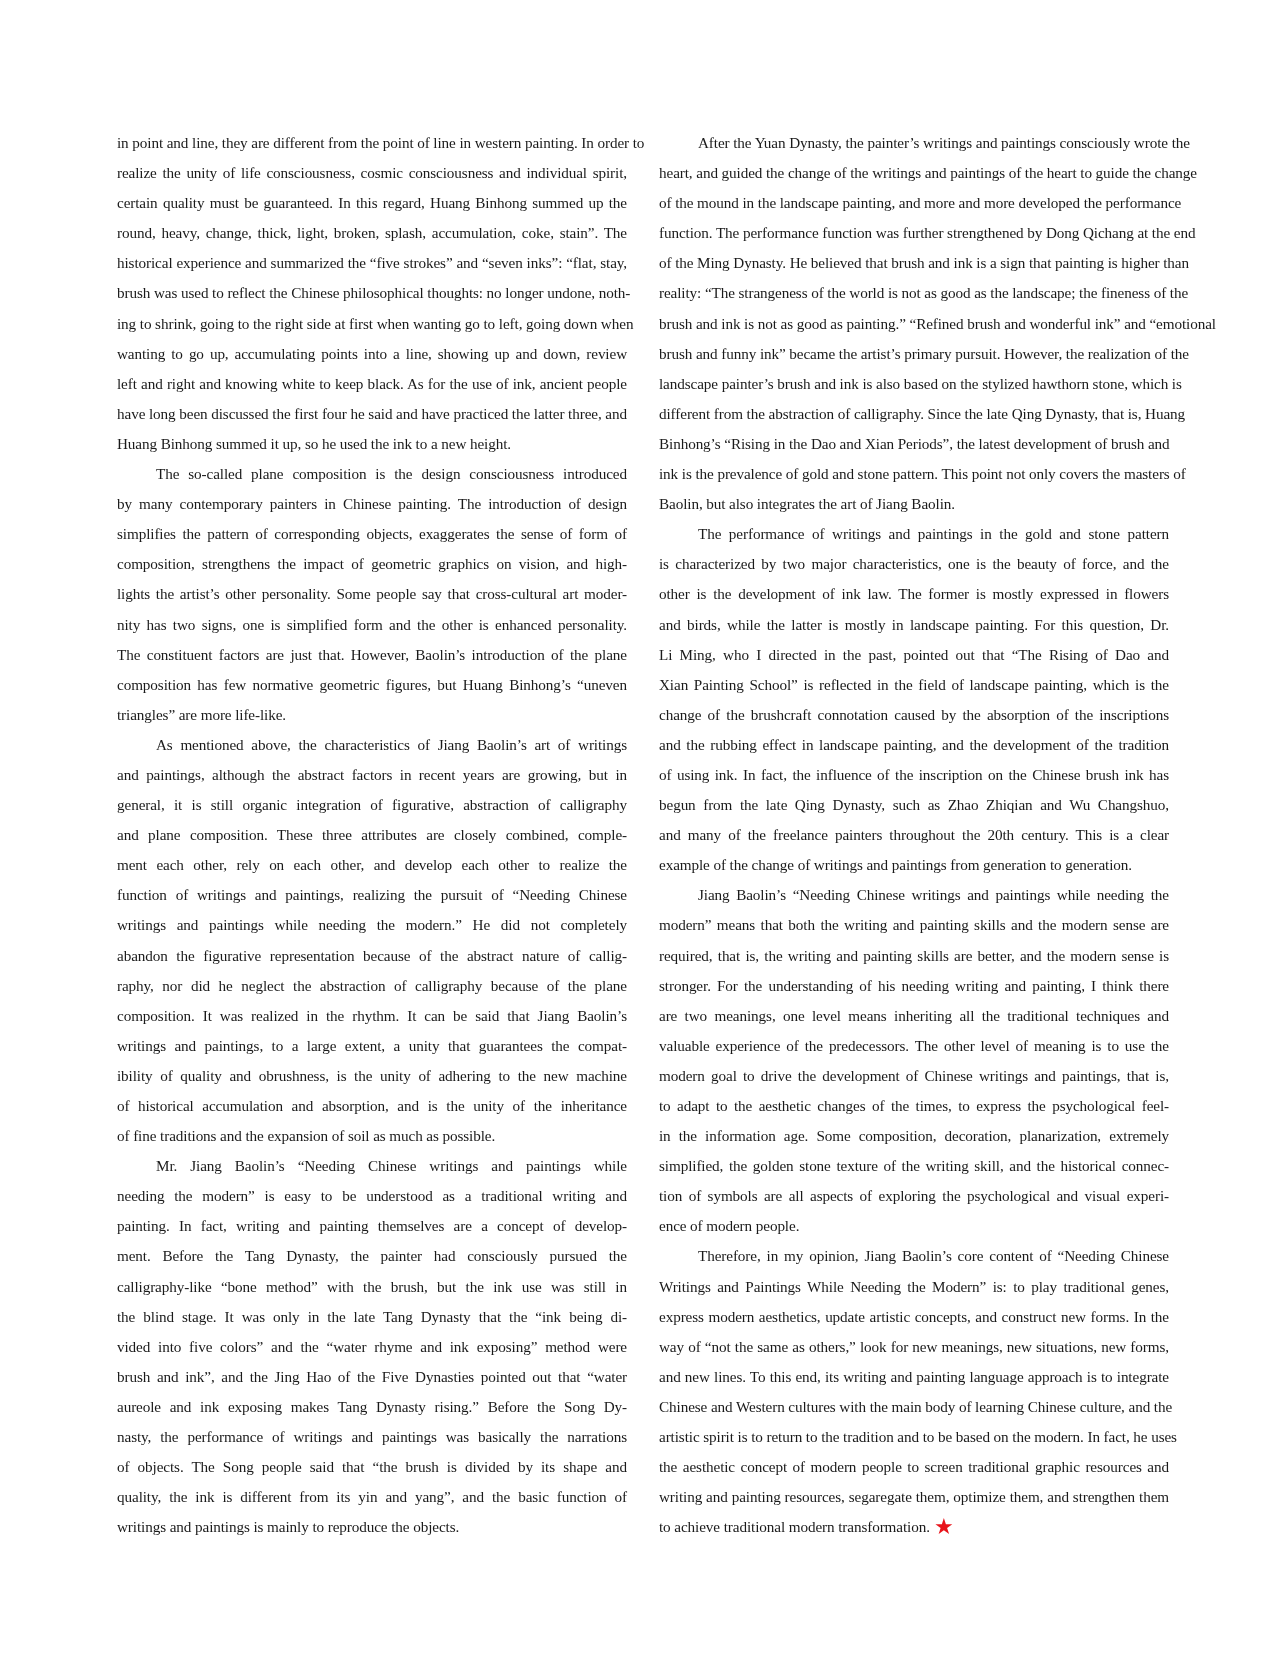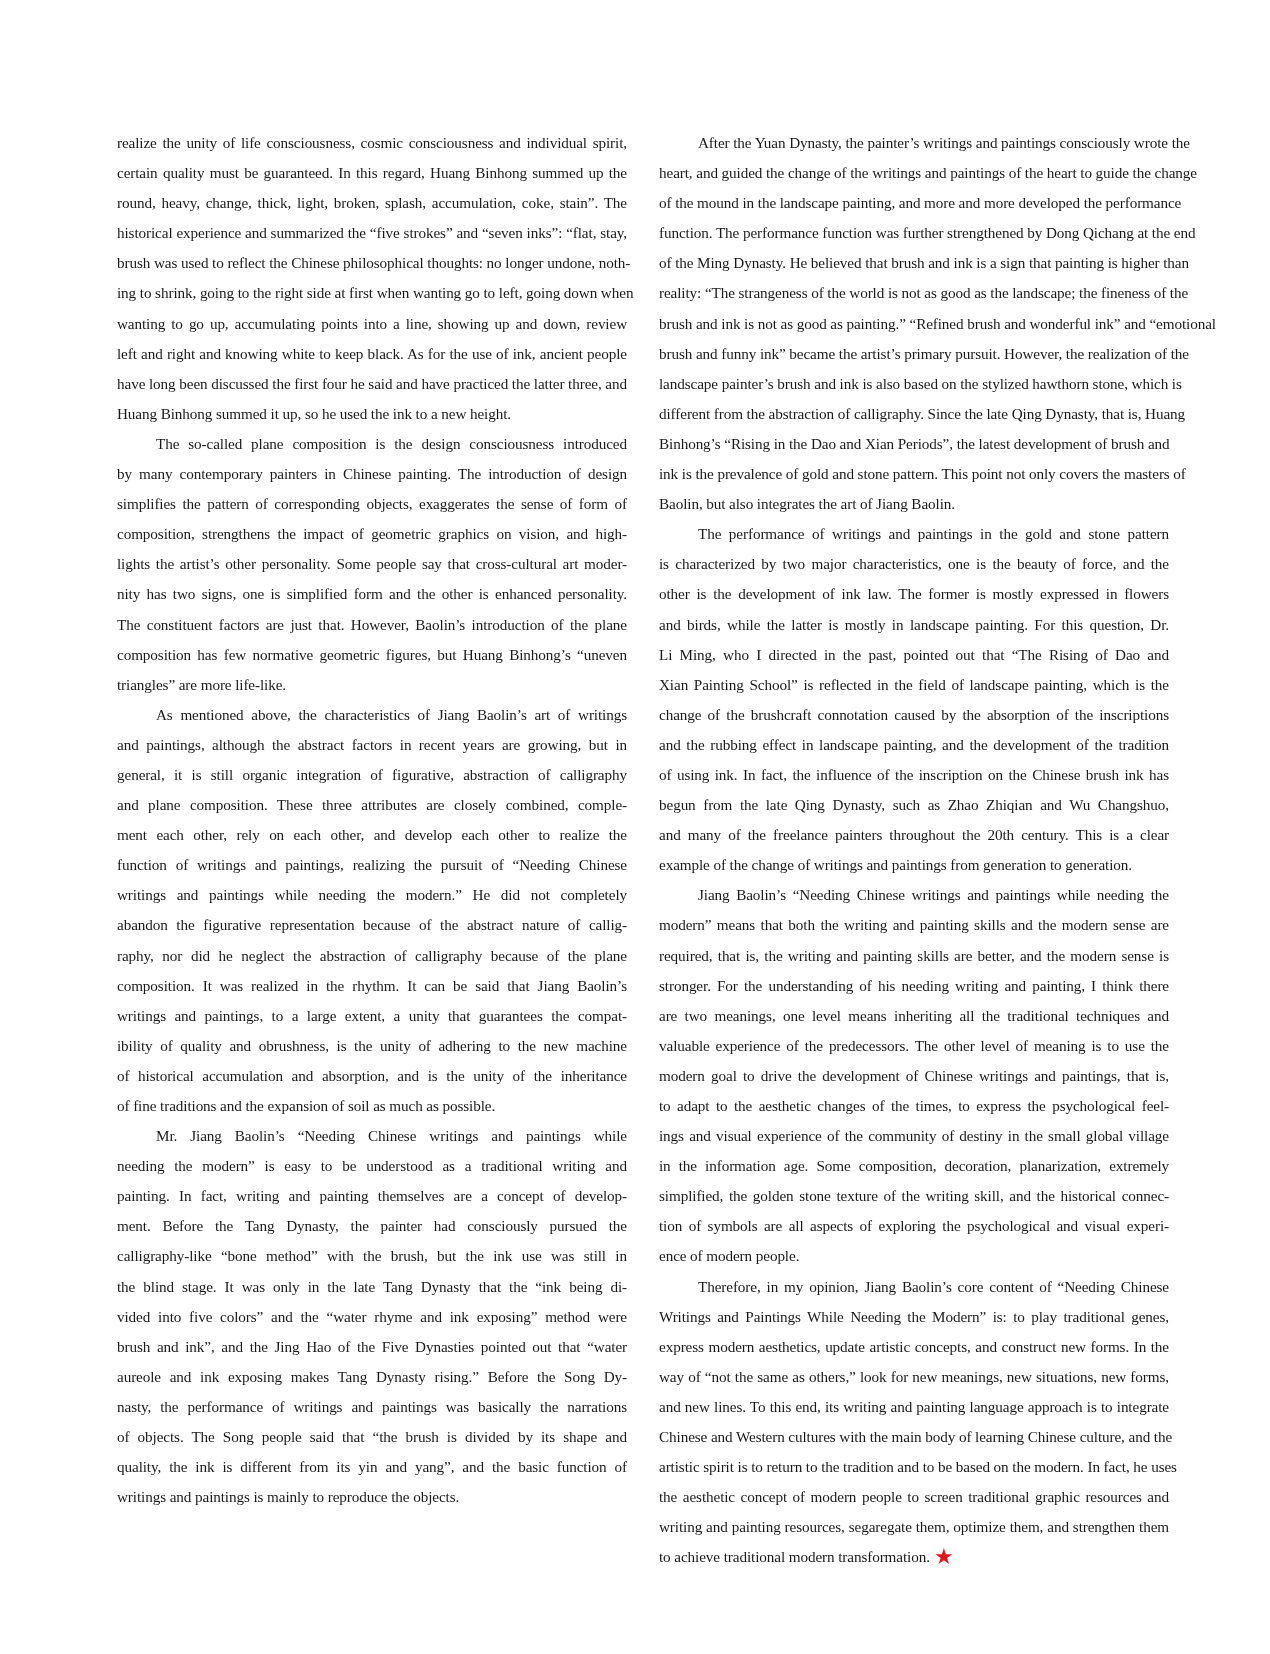--- a/index.html
+++ b/index.html
@@ -36,20 +36,21 @@
     color: #333;
     white-space: nowrap;
   }
   .footer .pg { font-weight: bold; color: #111; margin-left: 6px; font-size: 14px; }
 </style>
 </head>
 <body>
 
 <div class="page">
   <div class="col col-left" id="col-left">
+      <span class="ln"><span>in point and line, they are different from the point of line in western painting. In order to</span></span>
       <span class="ln"><span>realize the unity of life consciousness, cosmic consciousness and individual spirit,</span></span>
       <span class="ln"><span>certain quality must be guaranteed. In this regard, Huang Binhong summed up the</span></span>
       <span class="ln"><span>round, heavy, change, thick, light, broken, splash, accumulation, coke, stain”. The</span></span>
       <span class="ln"><span>historical experience and summarized the “five strokes” and “seven inks”: “flat, stay,</span></span>
       <span class="ln"><span>brush was used to reflect the Chinese philosophical thoughts: no longer undone, noth-</span></span>
       <span class="ln"><span>ing to shrink, going to the right side at first when wanting go to left, going down when</span></span>
       <span class="ln"><span>wanting to go up, accumulating points into a line, showing up and down, review</span></span>
       <span class="ln"><span>left and right and knowing white to keep black. As for the use of ink, ancient people</span></span>
       <span class="ln"><span>have long been discussed the first four he said and have practiced the latter three, and</span></span>
       <span class="ln last"><span>Huang Binhong summed it up, so he used the ink to a new height.</span></span>
@@ -117,21 +118,20 @@
       <span class="ln"><span>and many of the freelance painters throughout the 20th century. This is a clear</span></span>
       <span class="ln last"><span>example of the change of writings and paintings from generation to generation.</span></span>
       <span class="ln indent"><span>Jiang Baolin’s “Needing Chinese writings and paintings while needing the</span></span>
       <span class="ln"><span>modern” means that both the writing and painting skills and the modern sense are</span></span>
       <span class="ln"><span>required, that is, the writing and painting skills are better, and the modern sense is</span></span>
       <span class="ln"><span>stronger. For the understanding of his needing writing and painting, I think there</span></span>
       <span class="ln"><span>are two meanings, one level means inheriting all the traditional techniques and</span></span>
       <span class="ln"><span>valuable experience of the predecessors. The other level of meaning is to use the</span></span>
       <span class="ln"><span>modern goal to drive the development of Chinese writings and paintings, that is,</span></span>
       <span class="ln"><span>to adapt to the aesthetic changes of the times, to express the psychological feel-</span></span>
-      <span class="ln"><span>ings and visual experience of the community of destiny in the small global village</span></span>
       <span class="ln"><span>in the information age. Some composition, decoration, planarization, extremely</span></span>
       <span class="ln"><span>simplified, the golden stone texture of the writing skill, and the historical connec-</span></span>
       <span class="ln"><span>tion of symbols are all aspects of exploring the psychological and visual experi-</span></span>
       <span class="ln last"><span>ence of modern people.</span></span>
       <span class="ln indent"><span>Therefore, in my opinion, Jiang Baolin’s core content of “Needing Chinese</span></span>
       <span class="ln"><span>Writings and Paintings While Needing the Modern” is: to play traditional genes,</span></span>
       <span class="ln"><span>express modern aesthetics, update artistic concepts, and construct new forms. In the</span></span>
       <span class="ln"><span>way of “not the same as others,” look for new meanings, new situations, new forms,</span></span>
       <span class="ln"><span>and new lines. To this end, its writing and painting language approach is to integrate</span></span>
       <span class="ln"><span>Chinese and Western cultures with the main body of learning Chinese culture, and the</span></span>

